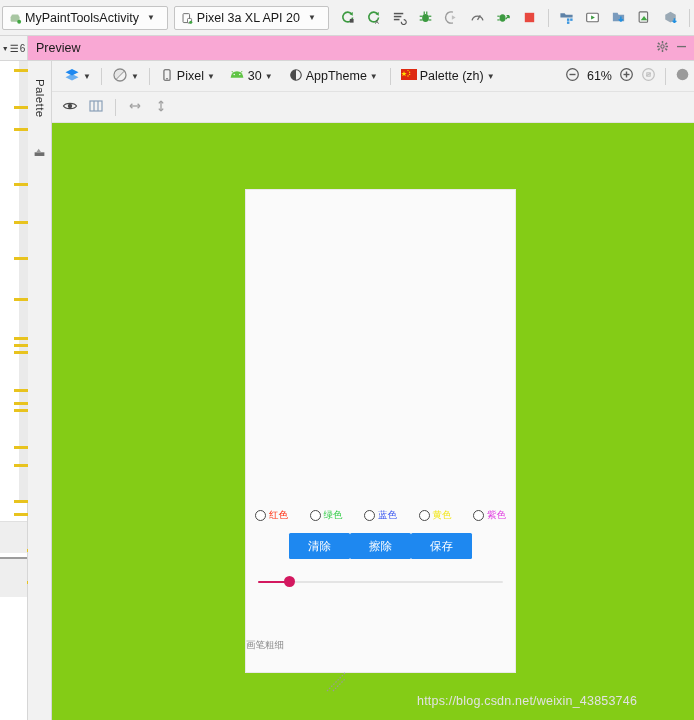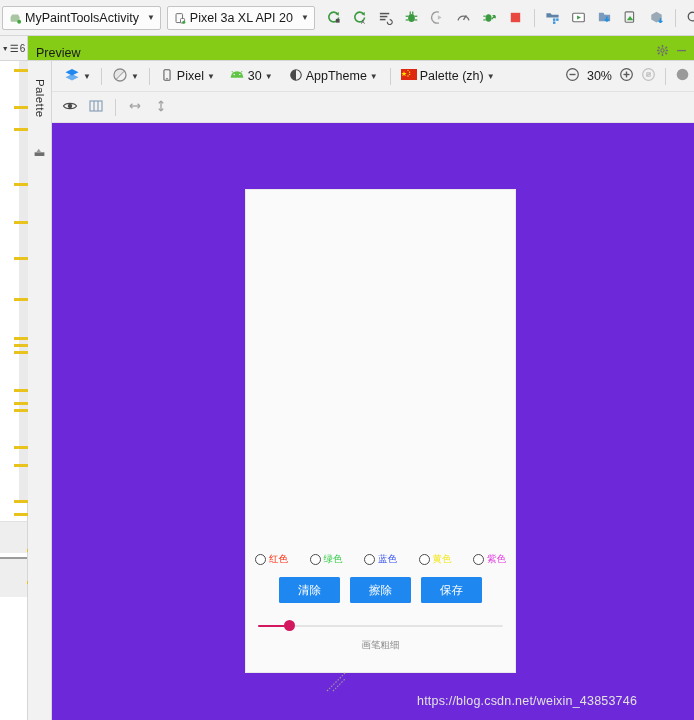--- a/index.html
+++ b/index.html
@@ -22,21 +22,21 @@
     padding-left: 2px;
     white-space: nowrap;
     overflow: hidden;
   }
   .combo {
     height: 24px;
     background: #fcfcfc;
     border: 1px solid #c4c4c4;
     border-radius: 2px;
     display: inline-flex; align-items: center;
-    padding: 0 5px 0 6px;
+    padding: 0 12px 0 6px;
     gap: 5px;
     font-size: 12.5px;
     margin-right: 6px;
   }
   .combo .caret { color: #3c3c3c; font-size: 8px; margin-left: 3px; }
   .combo-label { font-size: 12.5px; color: #1a1a1a; }
 
   .tb-icon {
     width: 26px; height: 26px;
     display: inline-flex; align-items: center; justify-content: center;
@@ -74,23 +74,23 @@
     position: absolute; left: 0; top: 36px; width: 28px; height: 25px;
     display: flex; align-items: center; justify-content: center;
     gap: 1px;
     background: #f2f2f2;
     border-bottom: 1px solid #d6d6d6;
     border-right: 1px solid #d6d6d6;
     font-size: 10px; color: #3c3c3c;
   }
   .preview-header {
     position: absolute; left: 28px; top: 36px; width: 666px; height: 25px;
-    background: #84cc16;
+    background: #f9a8d4;
     border-bottom: 1px solid #d6d6d6;
-    display: flex; align-items: flex-end;
+    display: flex; align-items: center;
   }
   .preview-title {
     font-size: 12.5px; color: #1a1a1a; padding-left: 8px;
   }
   .header-right {
     margin-left: auto; display: flex; align-items: center; gap: 6px; padding-right: 6px;
   }
 
   
   .palette-tab {
@@ -135,21 +135,21 @@
   .design-toolbar2 {
     position: absolute; left: 52px; top: 92px; width: 642px; height: 31px;
     background: #f2f2f2;
     border-bottom: 1px solid #e2e2e2;
     display: flex; align-items: center; padding-left: 10px; gap: 10px;
   }
 
   
   .canvas-area {
     position: absolute; left: 52px; top: 123px; width: 642px; height: 597px;
-    background: #6d28d9;
+    background: #84cc16;
     overflow: hidden;
   }
   .device-frame {
     position: absolute; left: 194px; top: 67px; width: 269px; height: 482px;
     background: #fafafa;
     box-shadow: 0 0 0 1px #e9e9e9;
   }
   .device-inner {
     position: absolute; inset: 0;
     display: flex; flex-direction: column;
@@ -164,21 +164,21 @@
   }
   .radio-item { display: inline-flex; align-items: center; gap: 3px; }
   .radio-circle {
     width: 11px; height: 11px; border-radius: 50%;
     border: 1.4px solid #4a4a4a; background: #fff;
     flex: 0 0 auto;
   }
   .radio-label { font-size: 9.5px; white-space: nowrap; }
 
   .btn-row {
-    display: flex; justify-content: center; gap: 10px; margin-bottom: 16px;
+    display: flex; justify-content: center; margin-bottom: 16px;
   }
   .mat-btn {
     background: #1e88f0; color: #ffffff;
     border: none; border-radius: 1.5px;
     width: 61px; height: 26px;
     font-size: 11.5px;
     font-family: "Liberation Sans", sans-serif;
     display: inline-flex; align-items: center; justify-content: center;
     cursor: pointer;
   }
@@ -191,21 +191,21 @@
   .slider-fill {
     position: absolute; left: 12px; top: 6px; height: 2px; width: 30px;
     background: #d3185f; border-radius: 1px;
   }
   .slider-thumb {
     position: absolute; left: 38px; top: 1px;
     width: 11px; height: 11px; border-radius: 50%;
     background: #d3185f;
   }
   .slider-caption {
-    text-align: center; font-size: 9.5px; color: #8a8a8a;
+    font-size: 9.5px; color: #8a8a8a; margin-top: 44px;
   }
 
   .resize-handle {
     position: absolute; left: 273px; top: 548px; width: 22px; height: 22px;
   }
 
   
   .watermark {
     position: absolute; left: 417px; top: 694px;
     font-size: 12.5px; color: #e2e2e2;
@@ -499,21 +499,21 @@
       <span class="caret-sm">▼</span>
     </div>
 
     <div class="zoom-group">
       <span>
         <svg width="15" height="15" viewBox="0 0 16 16">
           <circle cx="8" cy="8" r="6.2" fill="none" stroke="#5a5a5a" stroke-width="1.3"></circle>
           <line x1="4.8" y1="8" x2="11.2" y2="8" stroke="#5a5a5a" stroke-width="1.5"></line>
         </svg>
       </span>
-      <span class="zoom-pct">30%</span>
+      <span class="zoom-pct">61%</span>
       <span>
         <svg width="15" height="15" viewBox="0 0 16 16">
           <circle cx="8" cy="8" r="6.2" fill="none" stroke="#5a5a5a" stroke-width="1.3"></circle>
           <line x1="4.8" y1="8" x2="11.2" y2="8" stroke="#5a5a5a" stroke-width="1.5"></line>
           <line x1="8" y1="4.8" x2="8" y2="11.2" stroke="#5a5a5a" stroke-width="1.5"></line>
         </svg>
       </span>
       <span>
         <svg width="15" height="15" viewBox="0 0 16 16">
           <circle cx="8" cy="8" r="6.2" fill="none" stroke="#c0c0c0" stroke-width="1.3"></circle>

